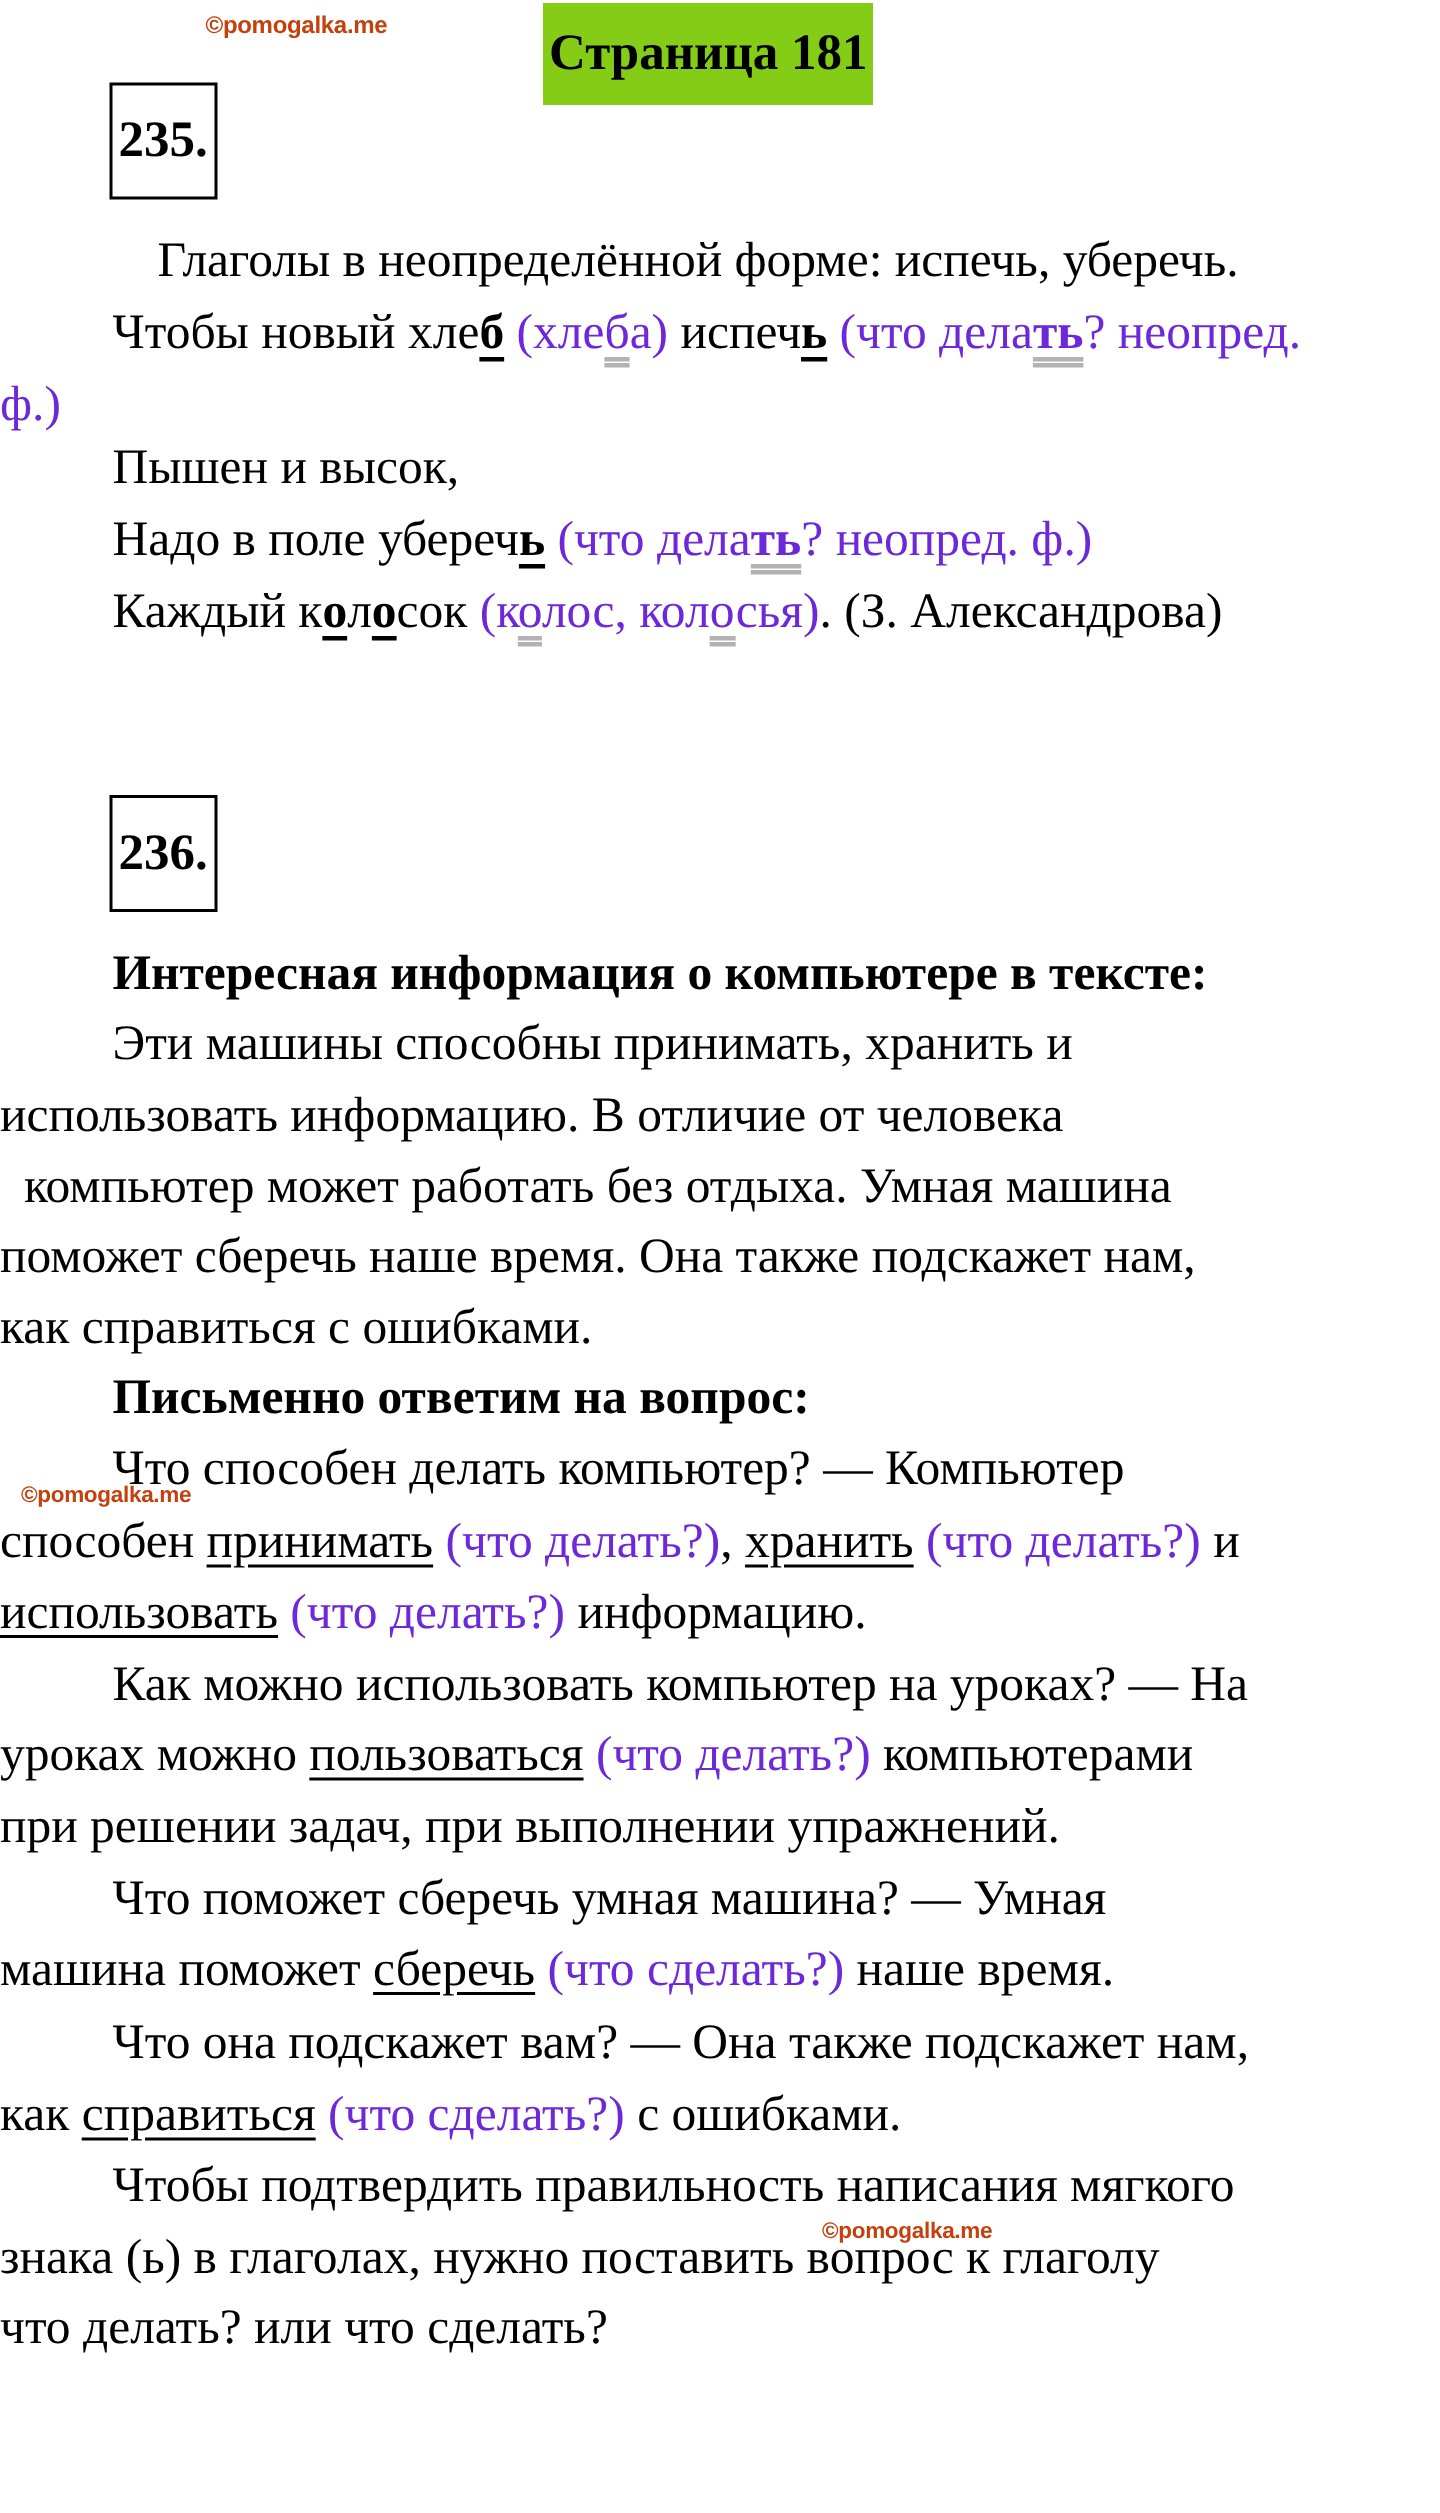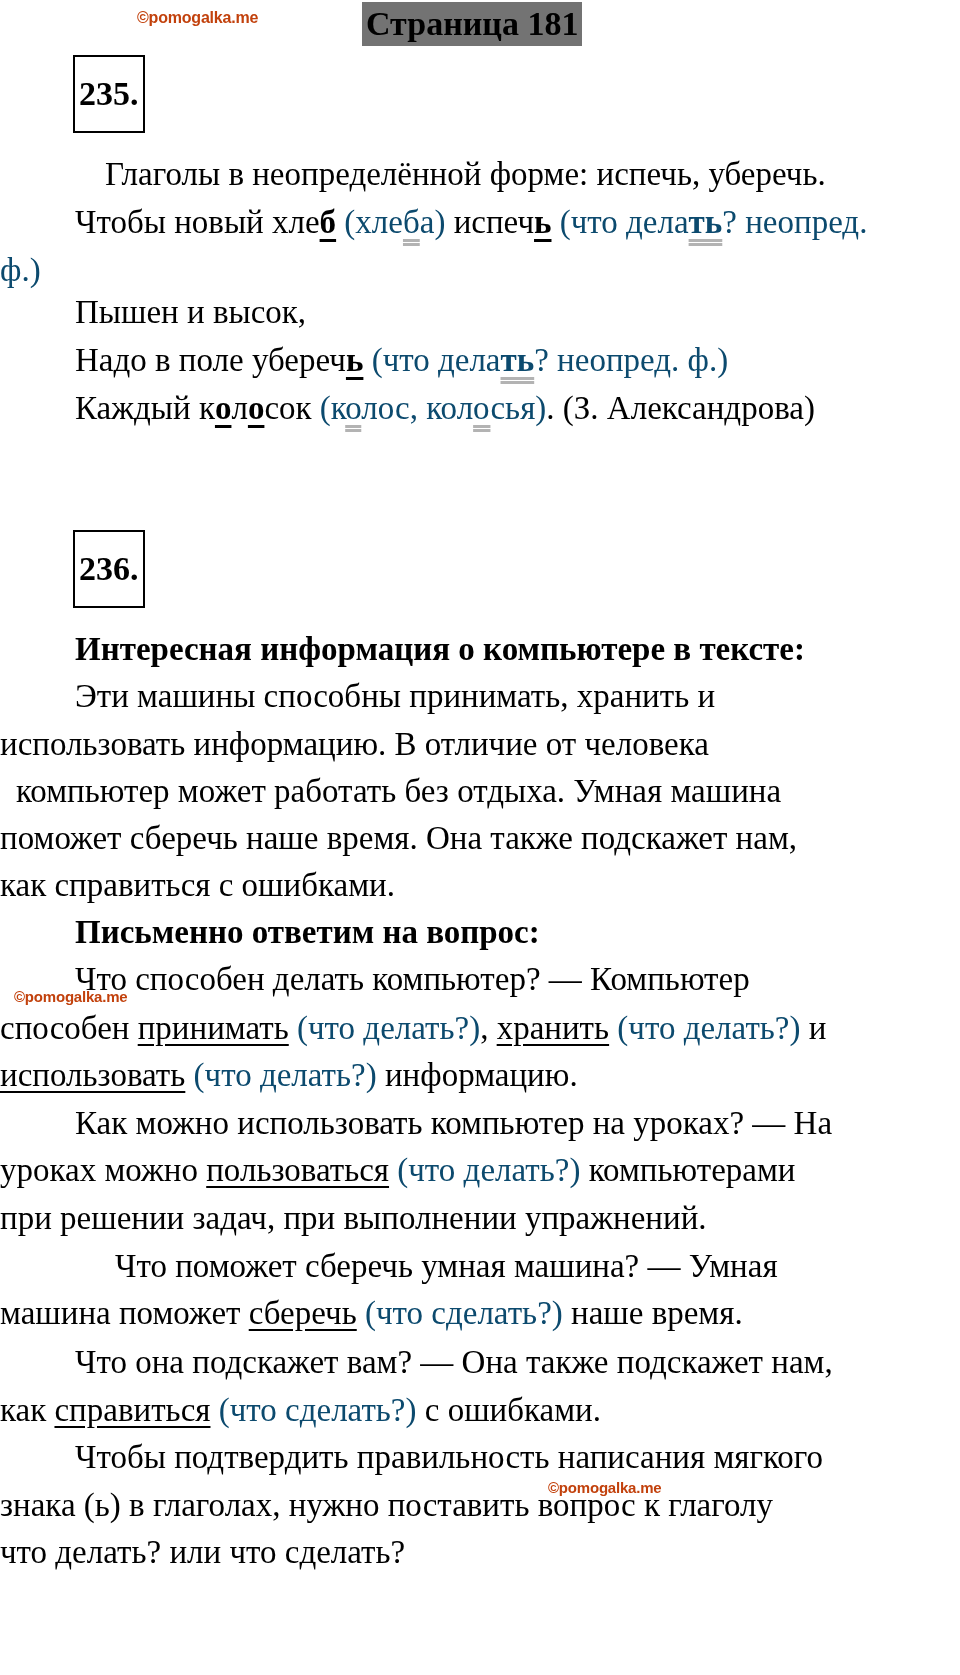--- a/index.html
+++ b/index.html
@@ -9,34 +9,34 @@
       color: #000000;
     }
     .wm {
       position: absolute;
       font-family: "Liberation Sans", "DejaVu Sans", sans-serif;
       font-weight: bold; font-size: 16px; color: #c2410c;
       letter-spacing: -0.2px;
     }
     .page-title {
       position: absolute; left: 362px; top: 2px; height: 44px;
-      padding: 0 4px; background: #737373;
+      padding: 12px 4px; background: #84cc16;
       font-weight: bold; font-size: 34px; line-height: 44px;
     }
     .ex-num {
       position: absolute; display: inline-block;
       border: 2px solid #000; padding: 16px 4px;
       font-weight: bold; font-size: 34px; line-height: 42px; height: 42px;
     }
     .ex-num .dot { font-weight: bold; }
     .line {
       position: absolute; white-space: nowrap;
       font-size: 33px; line-height: 40px;
     }
-    .gray { color: #0c4a6e; }
+    .gray { color: #6d28d9; }
     .b { font-weight: bold; }
     .u1 { text-decoration: underline; text-decoration-thickness: 3px; text-underline-offset: 6px; }
     .u2 { text-decoration: underline double; text-decoration-color: #b3b3b3; text-underline-offset: 6px; }
     .ul { text-decoration: underline; text-decoration-thickness: 2px; text-underline-offset: 5px; }
     .bold-head { font-weight: bold; }
   </style>
 </head>
 <body>
 
 <div class="wm" style="left:137px; top:9px;">©pomogalka.me</div>
@@ -87,21 +87,21 @@
 <div class="line" style="left:0px; top:1055px;">
   <span class="ul">использовать</span><span class="gray"> (что делать?)</span><span> информацию.</span>
 </div>
 
 <div class="line" style="left:75px; top:1103px;">Как можно использовать компьютер на уроках? — На</div>
 <div class="line" style="left:0px; top:1150px;">
   <span>уроках можно </span><span class="ul">пользоваться</span><span class="gray"> (что делать?)</span><span> компьютерами</span>
 </div>
 <div class="line" style="left:0px; top:1198px;">при решении задач, при выполнении упражнений.</div>
 
-<div class="line" style="left:75px; top:1246px;margin-left:40px;">Что поможет сберечь умная машина? — Умная</div>
+<div class="line" style="left:75px; top:1246px;">Что поможет сберечь умная машина? — Умная</div>
 <div class="line" style="left:0px; top:1293px;">
   <span>машина поможет </span><span class="ul">сберечь</span><span class="gray"> (что сделать?)</span><span> наше время.</span>
 </div>
 
 <div class="line" style="left:75px; top:1342px;">Что она подскажет вам? — Она также подскажет нам,</div>
 <div class="line" style="left:0px; top:1390px;">
   <span>как </span><span class="ul">справиться</span><span class="gray"> (что сделать?)</span><span> с ошибками.</span>
 </div>
 
 <div class="line" style="left:75px; top:1437px;">Чтобы подтвердить правильность написания мягкого</div>

